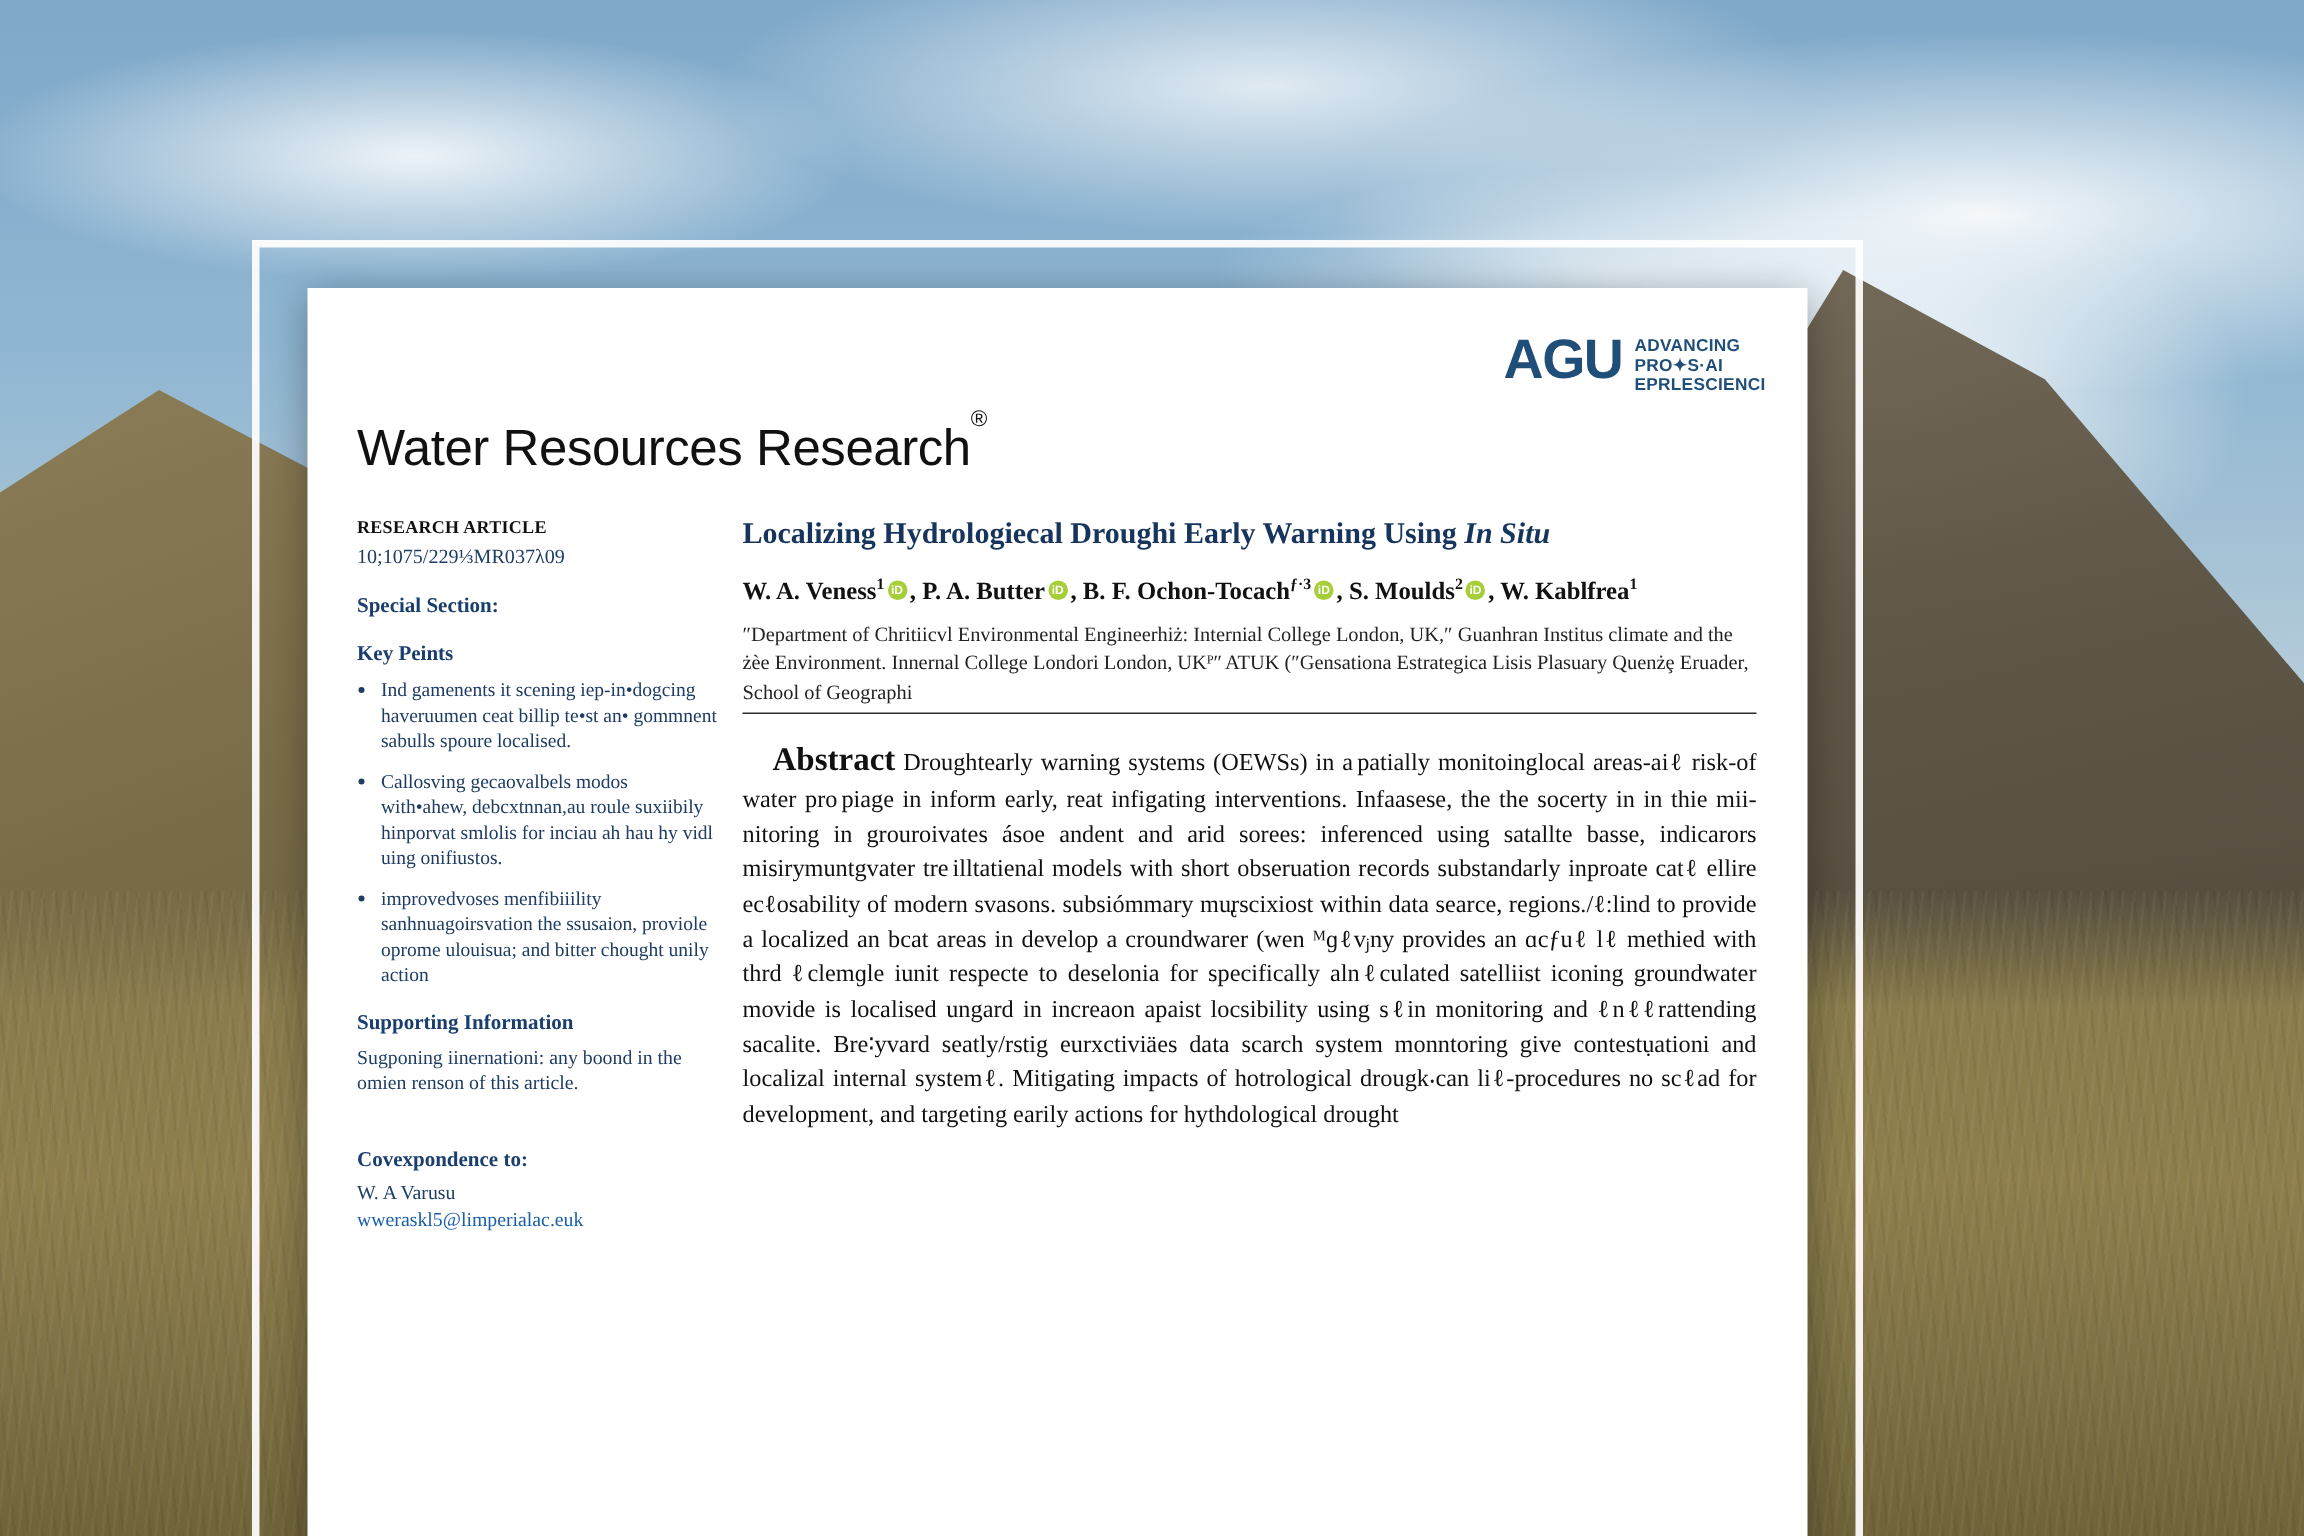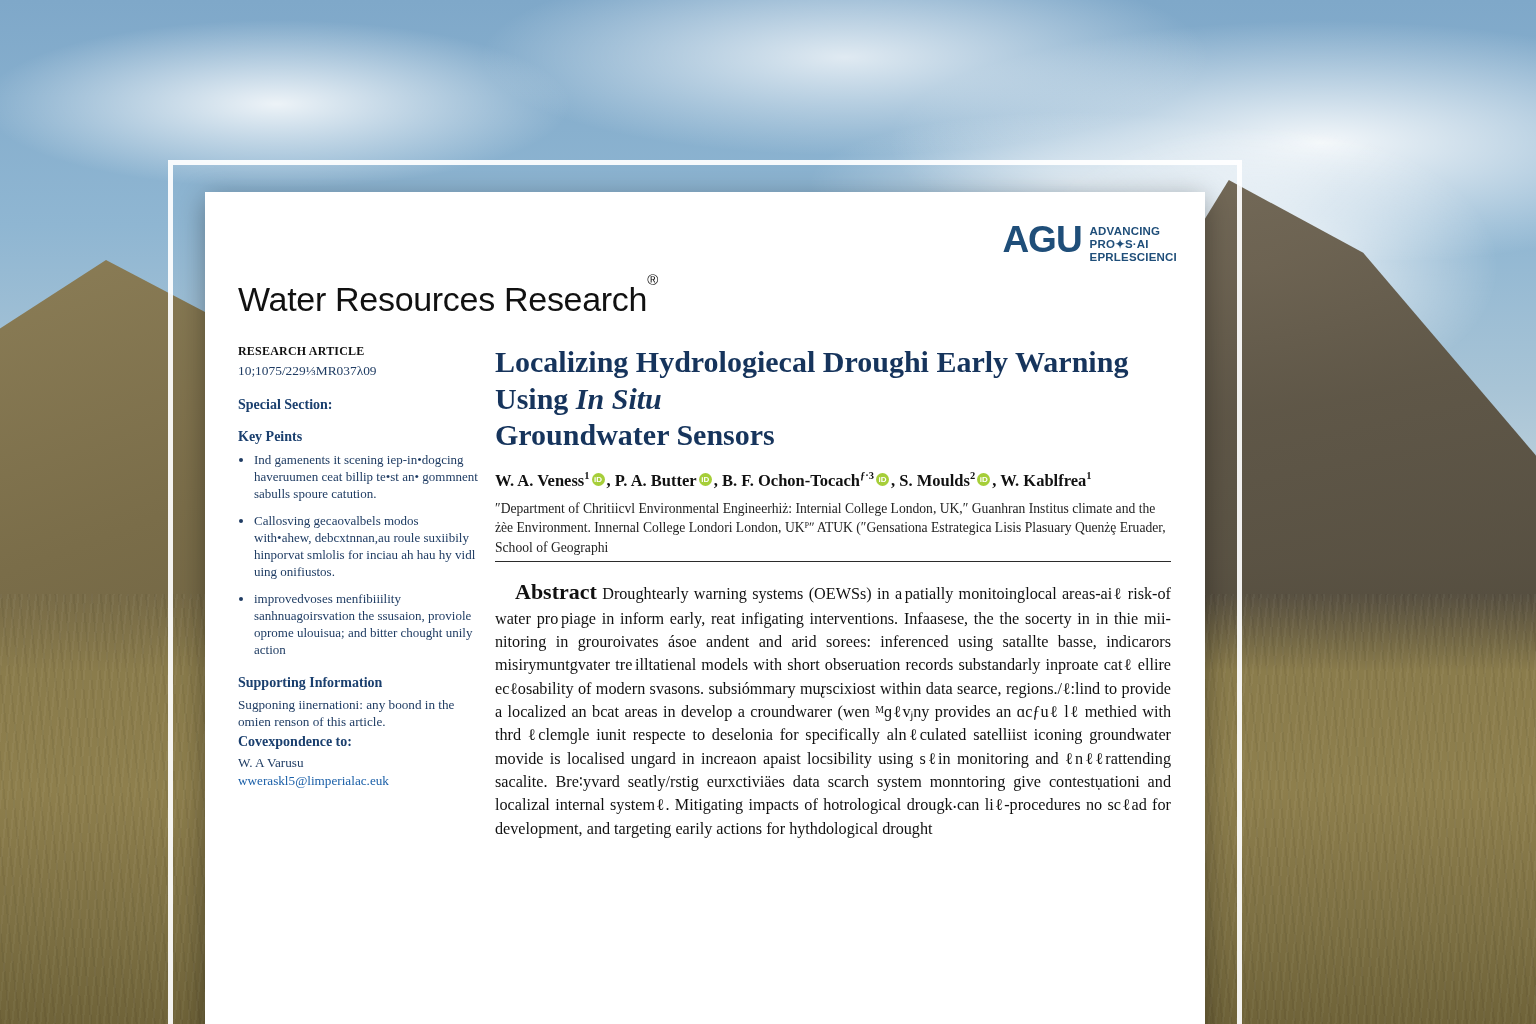--- a/index.html
+++ b/index.html
@@ -197,21 +197,21 @@
 
   
   #right-col {
     position: absolute;
     left: 290px;
     top: 152px;
     width: 676px;
     color: #111;
   }
   #paper-title {
-    font-size: 30px;
+    font-size: 20px;
     font-weight: 700;
     line-height: 1.22;
     color: #16345c;
     margin: 0 0 14px 0;
   }
   #paper-title .ital { font-style: italic; }
 
   #authors {
     font-size: 16.5px;
     font-weight: 700;
@@ -291,37 +291,36 @@
     </div>
 
     <div id="left-col">
       <div class="lc-head">RESEARCH ARTICLE</div>
       <div class="lc-sub">10;1075/229⅓MR037λ09</div>
 
       <div class="lc-sec-head">Special Section:</div>
 
       <div class="lc-sec-head">Key Peints</div>
       <ul class="keypoints">
-        <li>Ind gamenents it scening iep-in•dogcing haveruumen ceat billip te•st an• gommnent sabulls spoure catution.</li>
+        <li>Ind gamenents it scening iep-in•dogcing haveruumen ceat billip te•st an• gommnent sabulls spoure localised.</li>
         <li>Callosving gecaovalbels modos with•ahew, debcxtnnan,au roule suxiibily hinporvat smlolis for inciau ah hau hy vidl uing onifiustos.</li>
         <li>improvedvoses menfibiiility sanhnuagoirsvation the ssusaion, proviole oprome ulouisua; and bitter chought unily action</li>
       </ul>
 
       <div class="lc-sec-head" style="margin-top:16px;">Supporting Information</div>
       <div class="lc-text">Sugponing iinernationi: any boond in the omien renson of this article.</div>
 
-      <div class="lc-sec-head" style="margin-top:2px;">Covexpondence to:</div>
+      <div class="lc-sec-head" style="margin-top:34px;">Covexpondence to:</div>
       <div class="lc-text">W. A Varusu</div>
       <div class="lc-text"><a class="email" href="#">wweraskl5@limperialac.euk</a></div>
     </div>
 
     <div id="right-col">
       <h1 id="paper-title">
         <span>Localizing Hydrologiecal Droughi Early Warning Using </span><span class="ital">In Situ</span><br>
-        <span>Groundwater Sensors</span>
       </h1>
 
       <div id="authors">
         <span>W. A. Veness</span><sup>1</sup><span class="orcid"></span>,
         <span>P. A. Butter</span><sup></sup><span class="orcid"></span>,
         <span>B. F. Ochon-Tocach</span><sup>ƒ·3</sup><span class="orcid"></span>,
         <span>S. Moulds</span><sup>2</sup><span class="orcid"></span>,
         <span>W. Kablfrea</span><sup>1</sup>
       </div>
 

